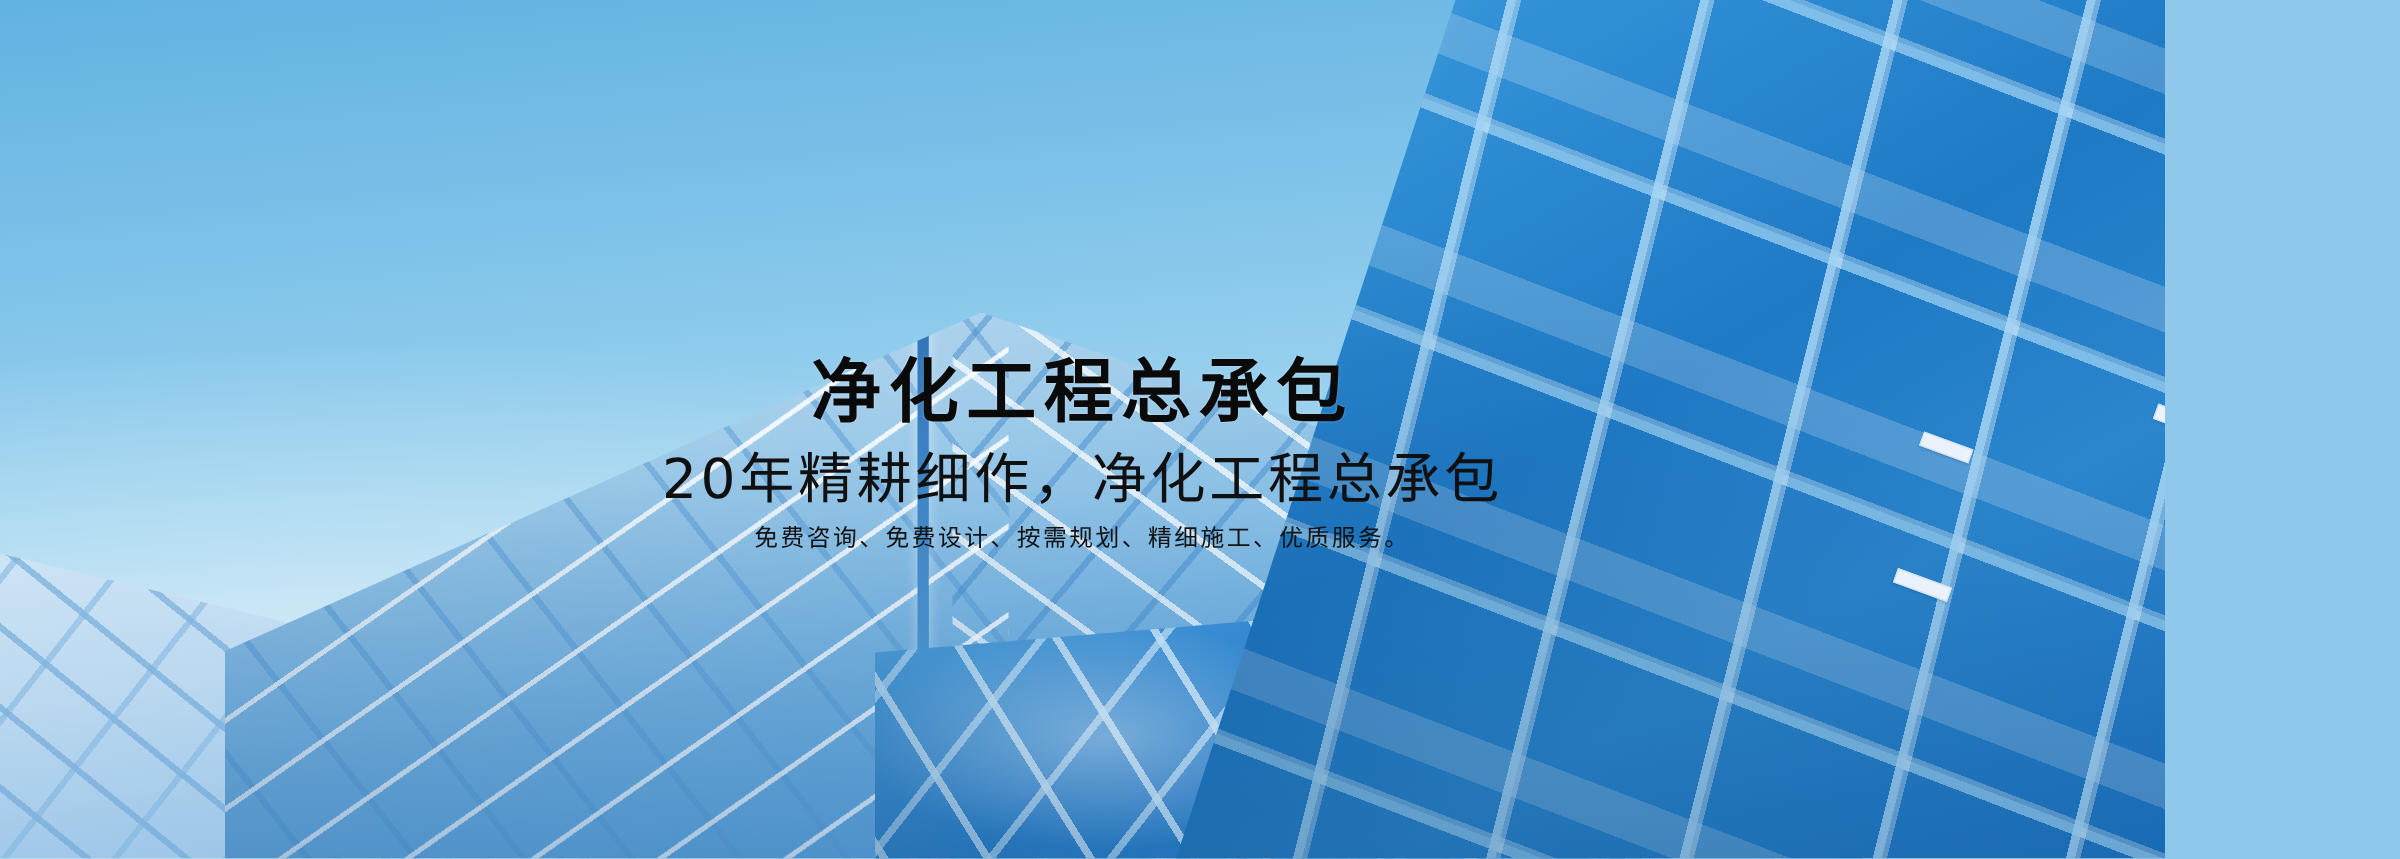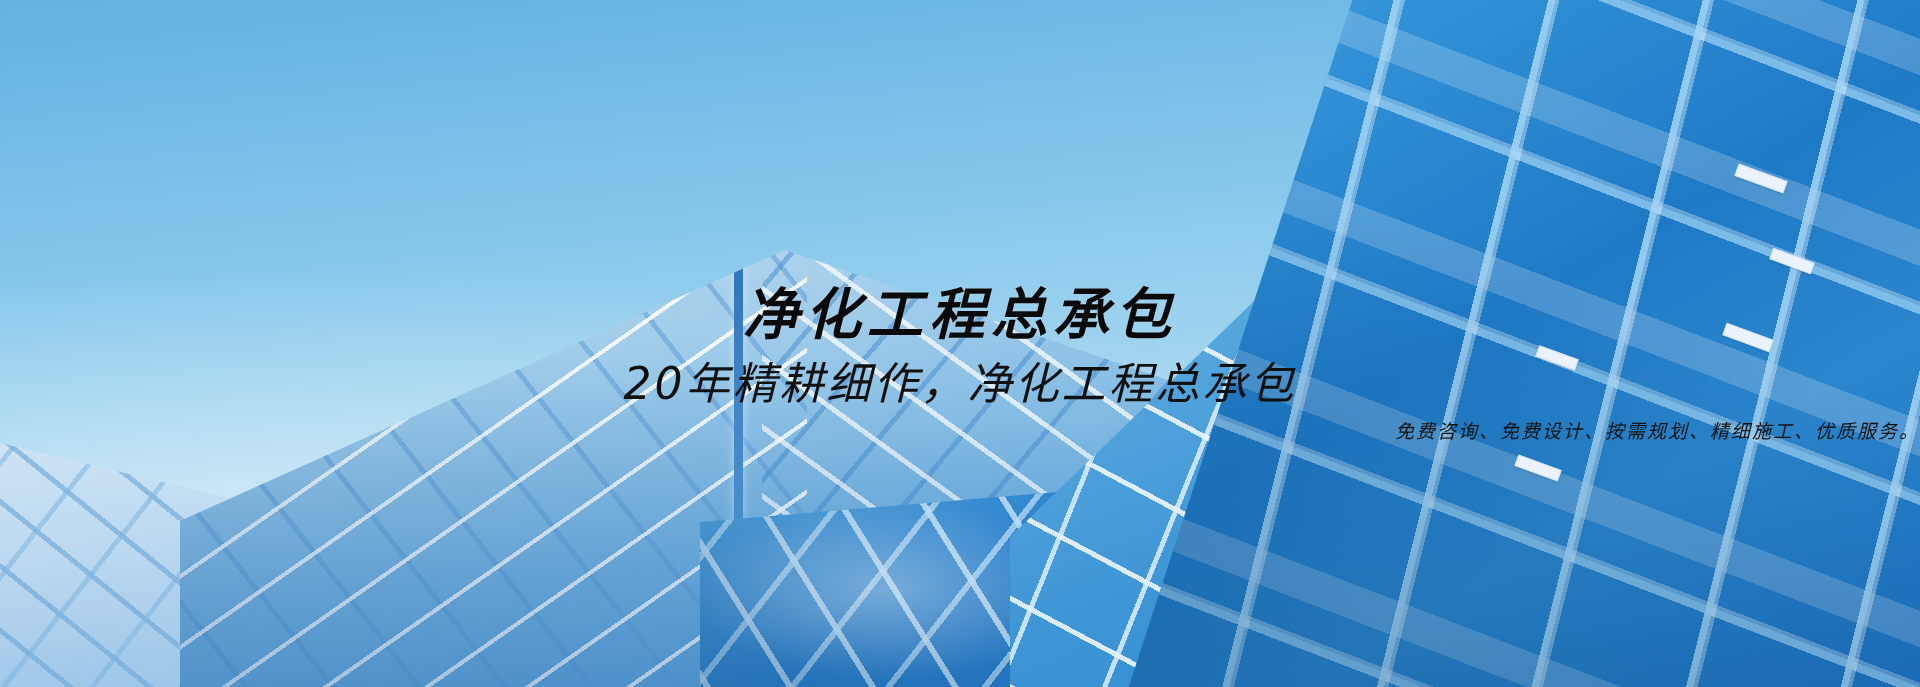--- a/index.html
+++ b/index.html
@@ -1,21 +1,21 @@
 <!DOCTYPE html>
 <html lang="zh-CN"><head>
 <meta charset="utf-8">
 <title>净化工程总承包</title>
 <style>
   * { margin:0; padding:0; box-sizing:border-box; }
   html,body { width:1920px; height:687px; overflow:hidden; background:#8ec8ea; }
   body { font-family:"DejaVu Sans","Liberation Sans",sans-serif; }
 
   .banner {
-    position:relative; width:1920px; height:687px; overflow:hidden;font-style:italic;
+    position:relative; width:1732px; height:687px; overflow:hidden;
   }
 
   
   .sky {
     position:absolute; inset:0;
     background:
       radial-gradient(120% 90% at 18% 92%, rgba(255,255,255,.62) 0%, rgba(255,255,255,0) 58%),
       linear-gradient(175deg, #62b2e2 0%, #7dc2e9 26%, #9ed3ef 52%, #bde0f3 74%, #d5ebf7 100%);
   }
 
@@ -208,21 +208,21 @@
     text-shadow:0 0 2px rgba(255,255,255,.35);
   }
   .subhead {
     margin-top:10px;
     font-size:44px; font-weight:400; color:#101010;
     letter-spacing:3px; line-height:1.2;
   }
   .tagline {
     margin-top:8px;
     font-size:19px; font-weight:400; color:#121212;
-    letter-spacing:2px; line-height:1.3;text-align:right;
+    letter-spacing:2px; line-height:1.3;
   }
 </style>
 </head>
 <body>
 
 <div class="banner">
 
   <div class="sky"></div>
 
   <div class="facade left-bldg">

